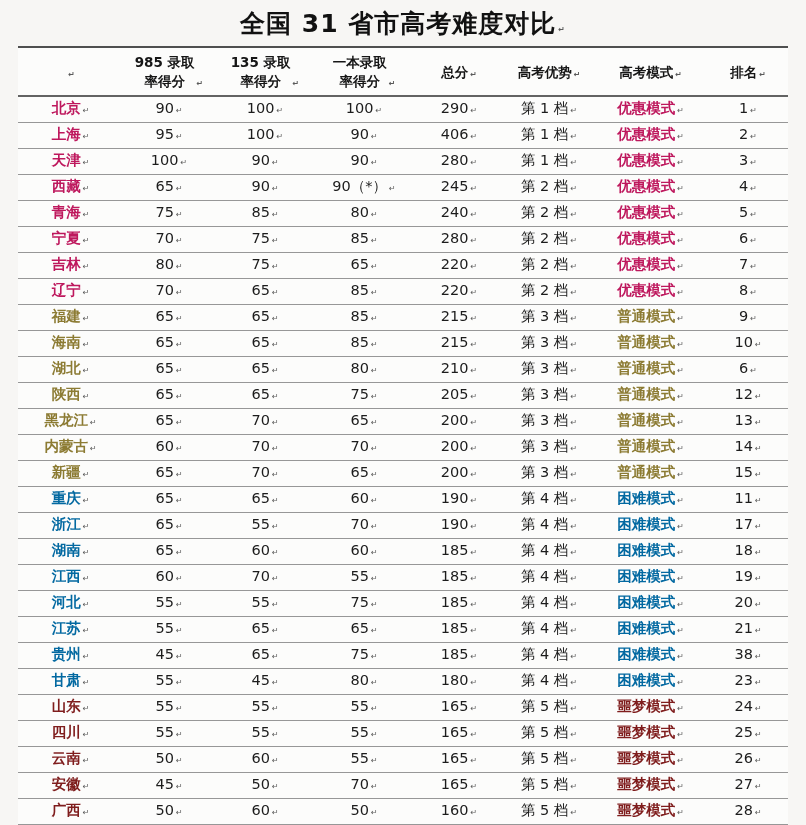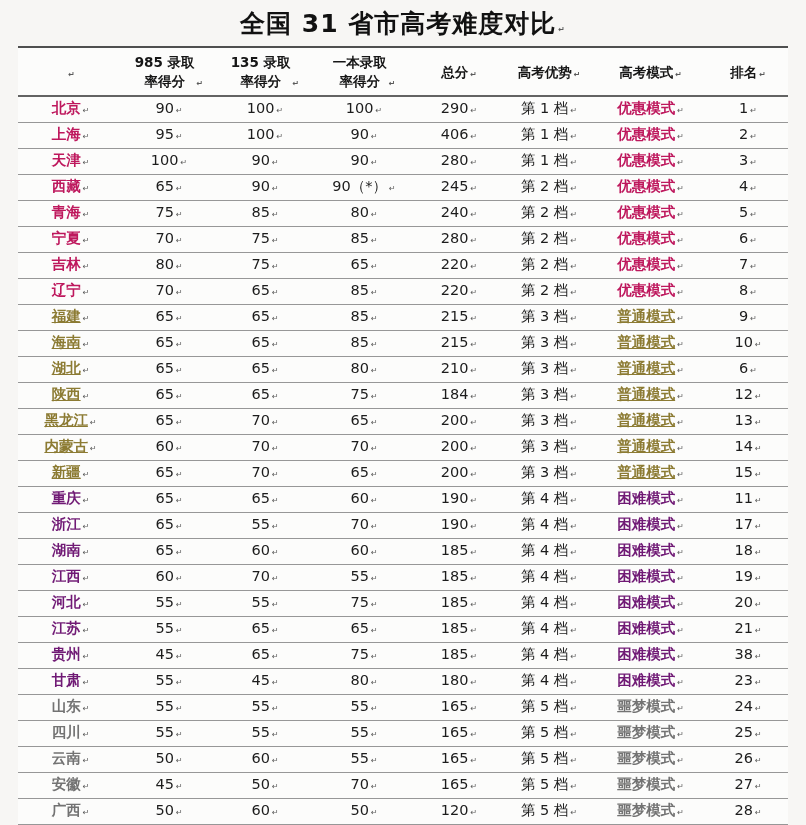--- a/index.html
+++ b/index.html
@@ -62,23 +62,23 @@
   }
   tbody tr:first-child td { border-top: none; }
   .mk {
     font-size: 8px;
     color: #5a5a5a;
     margin-left: 2px;
     vertical-align: baseline;
   }
   
   tr.c-red   td.col-province .val, tr.c-red   td.col-mode .val { color: #be185d; }
-  tr.c-olive td.col-province .val, tr.c-olive td.col-mode .val { color: #8c7b33; text-decoration: underline; }
-  tr.c-blue  td.col-province .val, tr.c-blue  td.col-mode .val { color: #701a75; }
-  tr.c-black td.col-province .val, tr.c-black td.col-mode .val { color: #737373; }
+  tr.c-olive td.col-province .val, tr.c-olive td.col-mode .val { color: #8c7b33; }
+  tr.c-blue  td.col-province .val, tr.c-blue  td.col-mode .val { color: #0369a1; }
+  tr.c-black td.col-province .val, tr.c-black td.col-mode .val { color: #7f1d1d; }
   td.col-province .val, td.col-mode .val { font-weight: 600; }
 </style>
 </head>
 <body>
 
 <div class="page">
 
   <h1 class="title"><span class="val">全国 31 省市高考难度对比</span><span class="mk">↵</span></h1>
 
   <table class="gk">
@@ -216,21 +216,21 @@
       <td class="col-num"><span class="val">210</span><span class="mk">↵</span></td>
       <td class="col-tier"><span class="val">第 3 档</span><span class="mk">↵</span></td>
       <td class="col-mode"><span class="val">普通模式</span><span class="mk">↵</span></td>
       <td class="col-rank"><span class="val">6</span><span class="mk">↵</span></td>
     </tr>
         <tr class="c-olive">
       <td class="col-province"><span class="val">陕西</span><span class="mk">↵</span></td>
       <td class="col-num"><span class="val">65</span><span class="mk">↵</span></td>
       <td class="col-num"><span class="val">65</span><span class="mk">↵</span></td>
       <td class="col-num"><span class="val">75</span><span class="mk">↵</span></td>
-      <td class="col-num"><span class="val">184</span><span class="mk">↵</span></td>
+      <td class="col-num"><span class="val">205</span><span class="mk">↵</span></td>
       <td class="col-tier"><span class="val">第 3 档</span><span class="mk">↵</span></td>
       <td class="col-mode"><span class="val">普通模式</span><span class="mk">↵</span></td>
       <td class="col-rank"><span class="val">12</span><span class="mk">↵</span></td>
     </tr>
         <tr class="c-olive">
       <td class="col-province"><span class="val">黑龙江</span><span class="mk">↵</span></td>
       <td class="col-num"><span class="val">65</span><span class="mk">↵</span></td>
       <td class="col-num"><span class="val">70</span><span class="mk">↵</span></td>
       <td class="col-num"><span class="val">65</span><span class="mk">↵</span></td>
       <td class="col-num"><span class="val">200</span><span class="mk">↵</span></td>
@@ -376,21 +376,21 @@
       <td class="col-num"><span class="val">165</span><span class="mk">↵</span></td>
       <td class="col-tier"><span class="val">第 5 档</span><span class="mk">↵</span></td>
       <td class="col-mode"><span class="val">噩梦模式</span><span class="mk">↵</span></td>
       <td class="col-rank"><span class="val">27</span><span class="mk">↵</span></td>
     </tr>
         <tr class="c-black">
       <td class="col-province"><span class="val">广西</span><span class="mk">↵</span></td>
       <td class="col-num"><span class="val">50</span><span class="mk">↵</span></td>
       <td class="col-num"><span class="val">60</span><span class="mk">↵</span></td>
       <td class="col-num"><span class="val">50</span><span class="mk">↵</span></td>
-      <td class="col-num"><span class="val">120</span><span class="mk">↵</span></td>
+      <td class="col-num"><span class="val">160</span><span class="mk">↵</span></td>
       <td class="col-tier"><span class="val">第 5 档</span><span class="mk">↵</span></td>
       <td class="col-mode"><span class="val">噩梦模式</span><span class="mk">↵</span></td>
       <td class="col-rank"><span class="val">28</span><span class="mk">↵</span></td>
     </tr>
         <tr class="c-black">
       <td class="col-province"></td>
       <td class="col-num"></td>
       <td class="col-num"></td>
       <td class="col-num"></td>
       <td class="col-num"></td>

